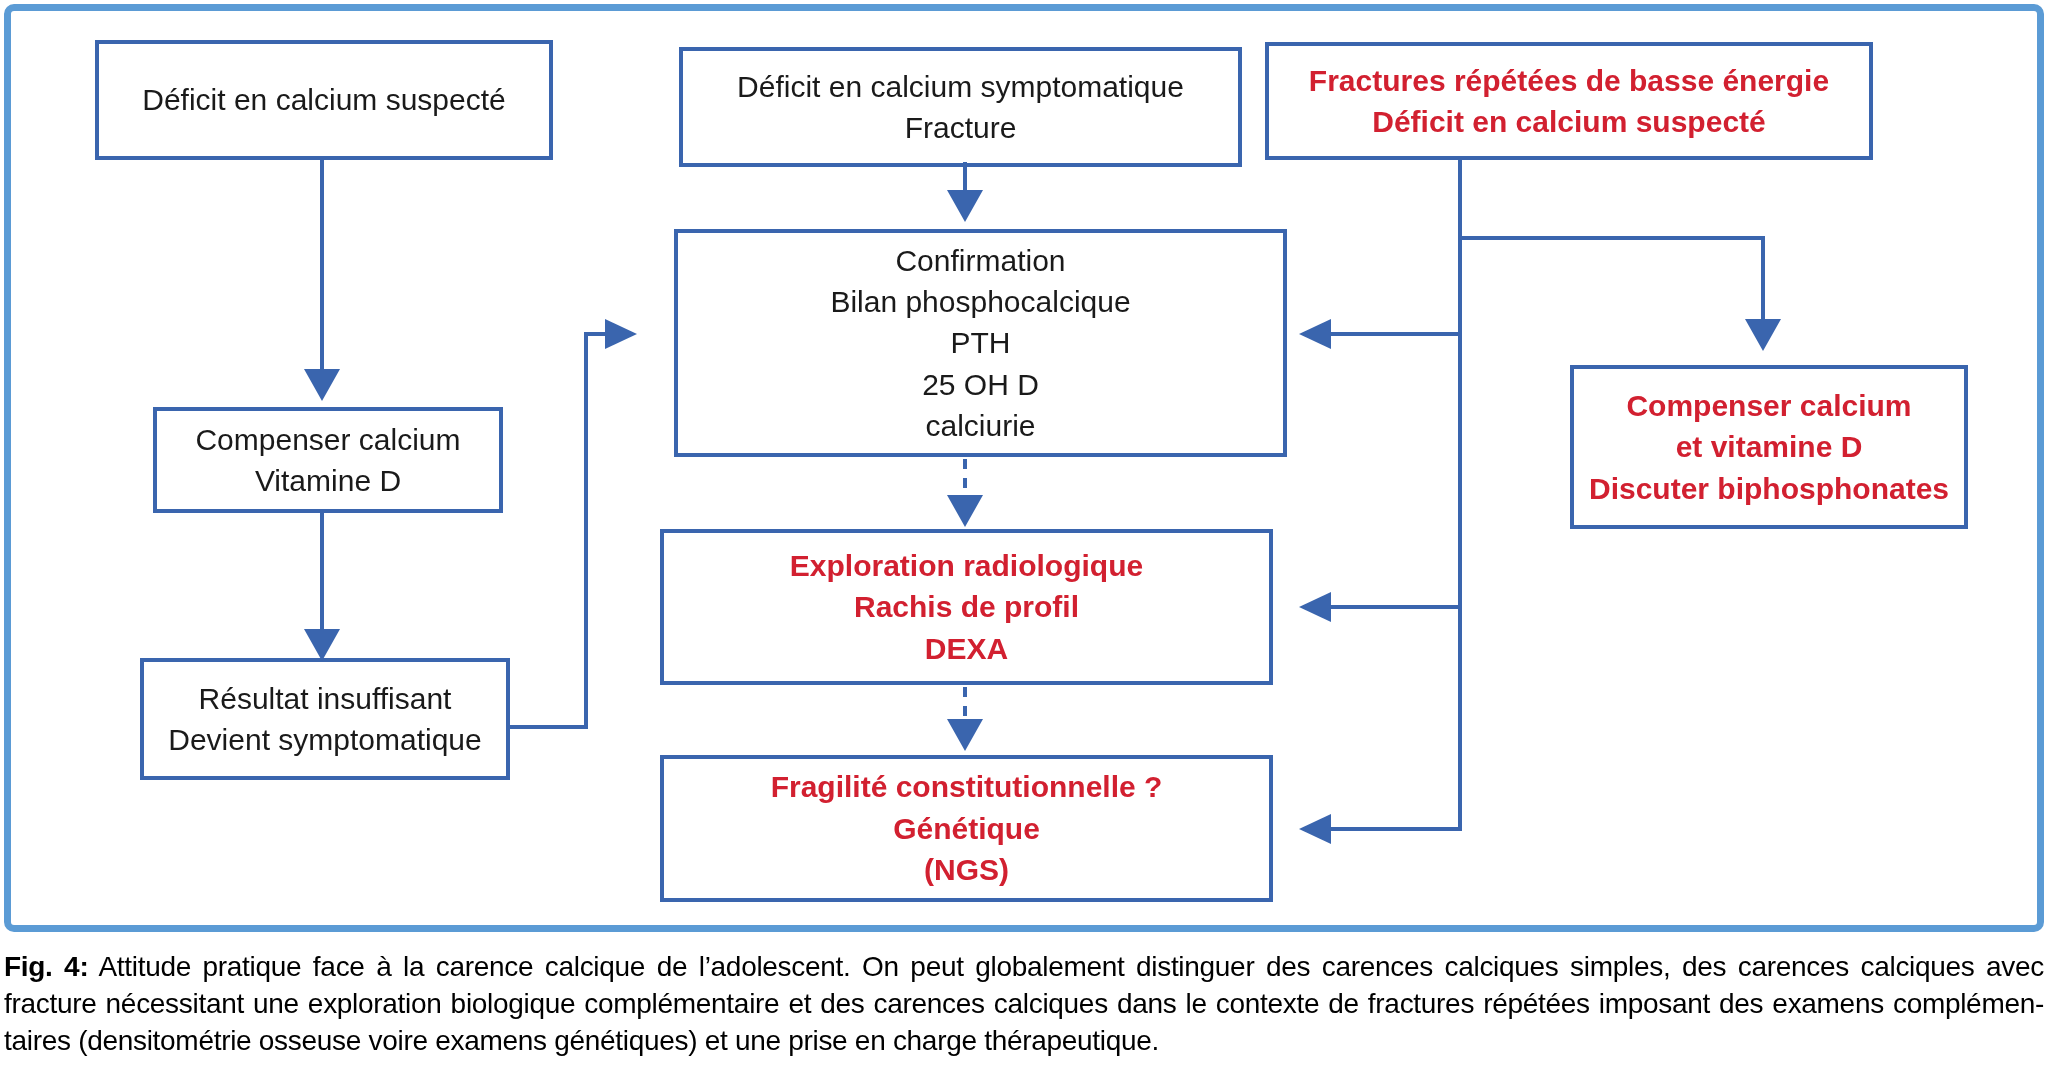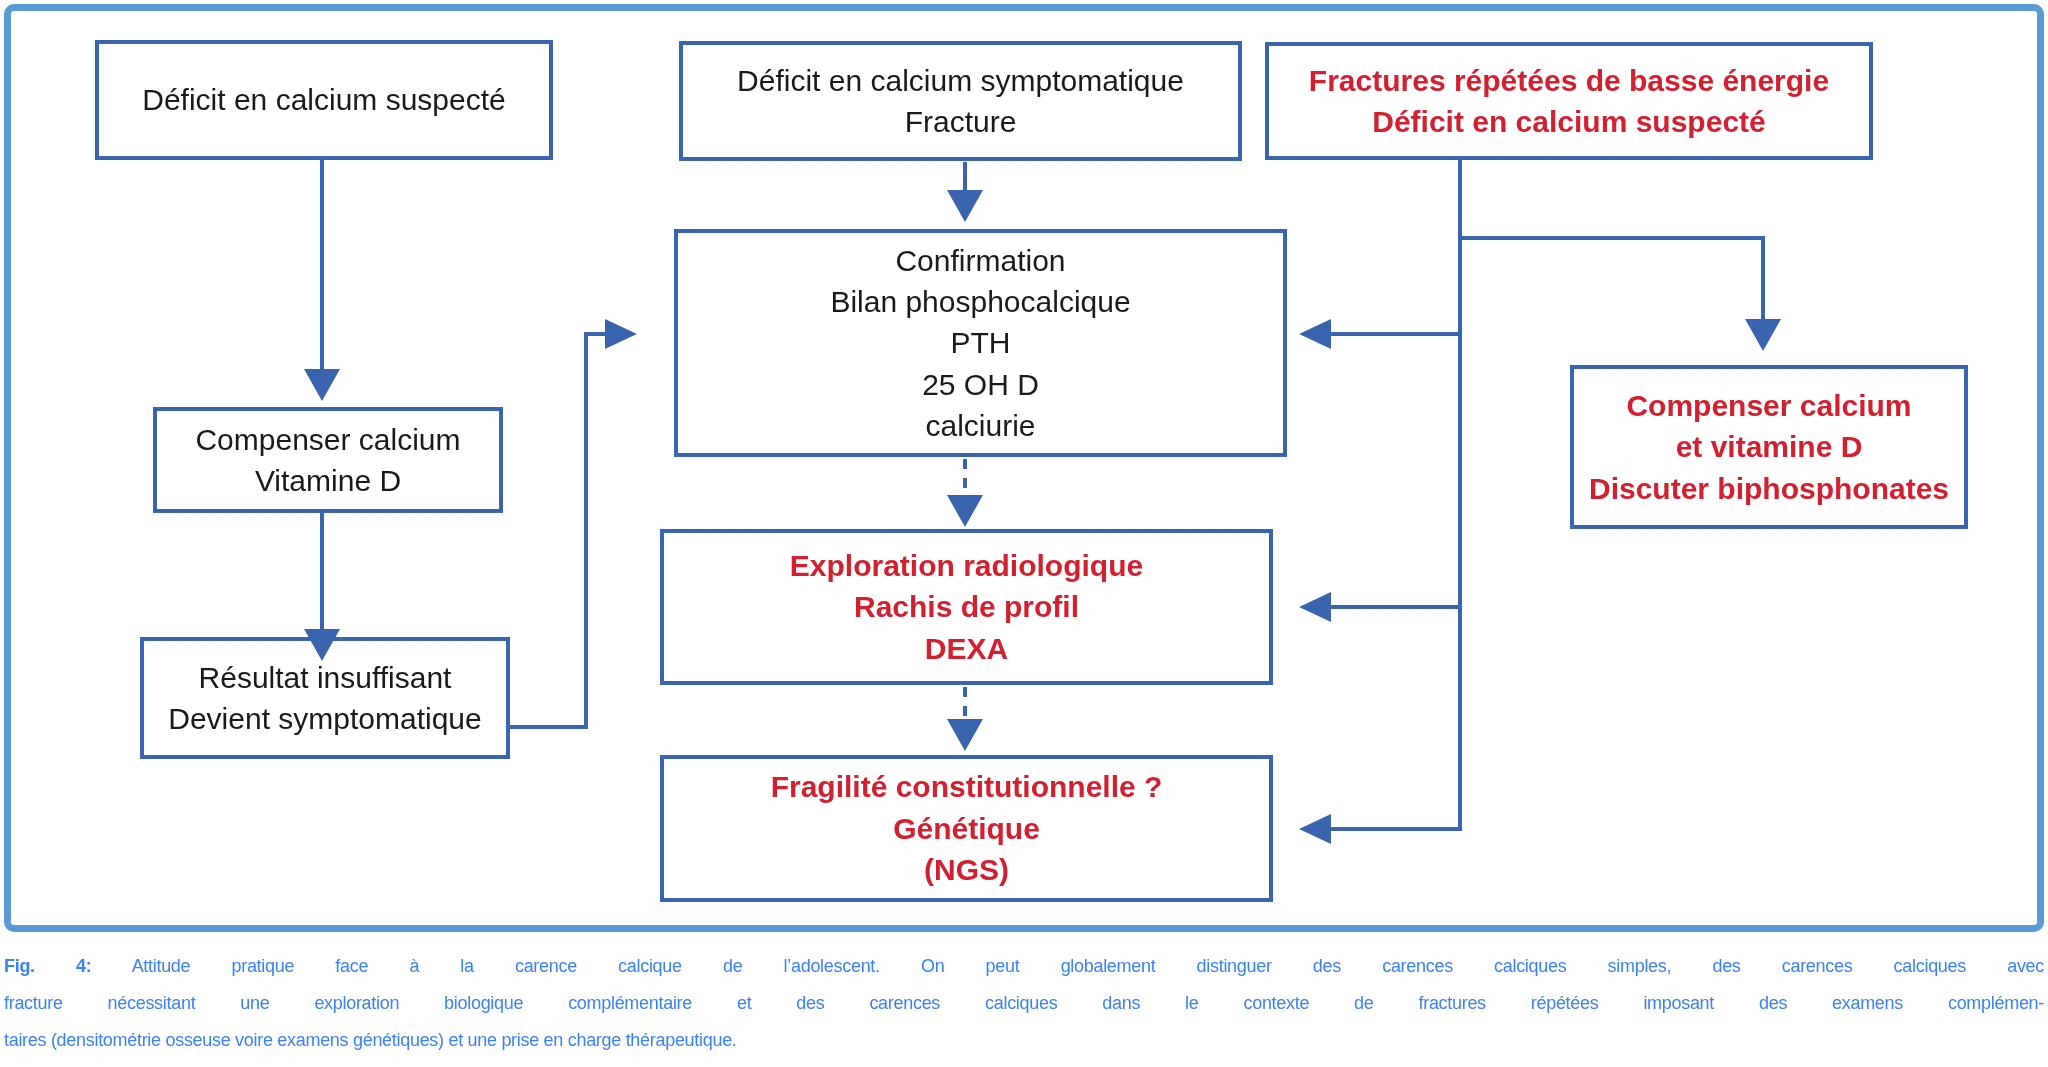--- a/index.html
+++ b/index.html
@@ -32,38 +32,38 @@
   .vline{width:4px;}
   .hline{height:4px;}
   .vdash{position:absolute;width:4px;
          background:repeating-linear-gradient(to bottom,var(--arrow) 0 10px,transparent 10px 19px);}
   .ah{position:absolute;width:0;height:0;}
   .ah-down{border-left:18px solid transparent;border-right:18px solid transparent;border-top:32px solid var(--arrow);}
   .ah-left{border-top:15px solid transparent;border-bottom:15px solid transparent;border-right:32px solid var(--arrow);}
   .ah-right{border-top:15px solid transparent;border-bottom:15px solid transparent;border-left:32px solid var(--arrow);}
 
   
-  .caption{position:absolute;left:4px;top:948px;width:2040px;color:#3b82f6;
-           font-size:18px;line-height:37px;letter-spacing:-0.3px;}
+  .caption{position:absolute;left:4px;top:948px;width:2040px;color:#000000;
+           font-size:28px;line-height:37px;letter-spacing:-0.3px;}
   .cap-line{text-align:justify;text-align-last:justify;white-space:nowrap;}
   .cap-line.last{text-align:center;text-align-last:left;}
   .cap-prefix{font-weight:700;}
 </style>
 </head>
 <body>
 
 <div class="screen">
 
   <div class="frame">
 
     <div class="node black" style="left:84px;top:29px;width:458px;height:120px">
       <div class="line">Déficit en calcium suspecté</div>
     </div>
 
-    <div class="node black" style="left:668px;top:30px;width:563px;height:120px">
+    <div class="node black" style="left:668px;top:36px;width:563px;height:120px">
       <div class="line">Déficit en calcium symptomatique</div>
       <div class="line">Fracture</div>
     </div>
 
     <div class="node red" style="left:1254px;top:31px;width:608px;height:118px">
       <div class="line">Fractures répétées de basse énergie</div>
       <div class="line">Déficit en calcium suspecté</div>
     </div>
 
     <div class="node black" style="left:663px;top:218px;width:613px;height:228px">
@@ -84,21 +84,21 @@
       <div class="line">Exploration radiologique</div>
       <div class="line">Rachis de profil</div>
       <div class="line">DEXA</div>
     </div>
 
     <div class="node black" style="left:142px;top:396px;width:350px;height:106px">
       <div class="line">Compenser calcium</div>
       <div class="line">Vitamine D</div>
     </div>
 
-    <div class="node black" style="left:129px;top:626px;width:370px;height:122px">
+    <div class="node black" style="left:129px;top:647px;width:370px;height:122px">
       <div class="line">Résultat insuffisant</div>
       <div class="line">Devient symptomatique</div>
     </div>
 
     <div class="node red" style="left:1559px;top:354px;width:398px;height:164px">
       <div class="line">Compenser calcium</div>
       <div class="line">et vitamine D</div>
       <div class="line">Discuter biphosphonates</div>
     </div>
 

